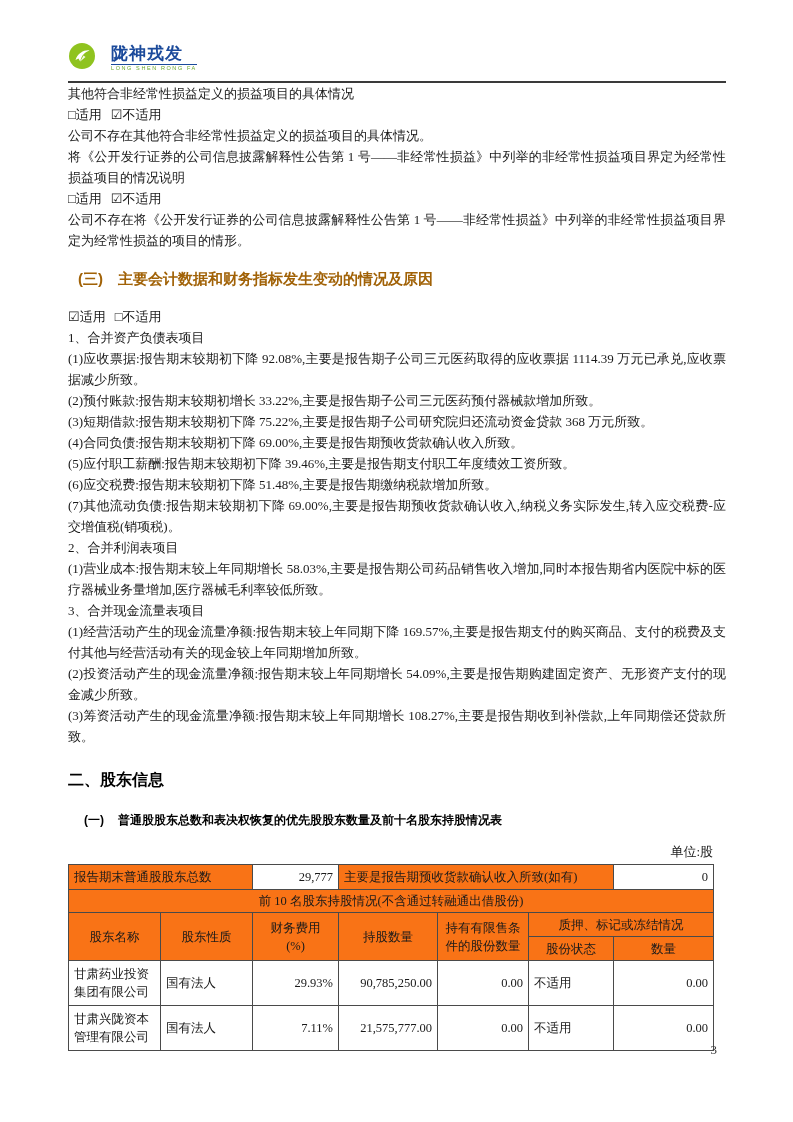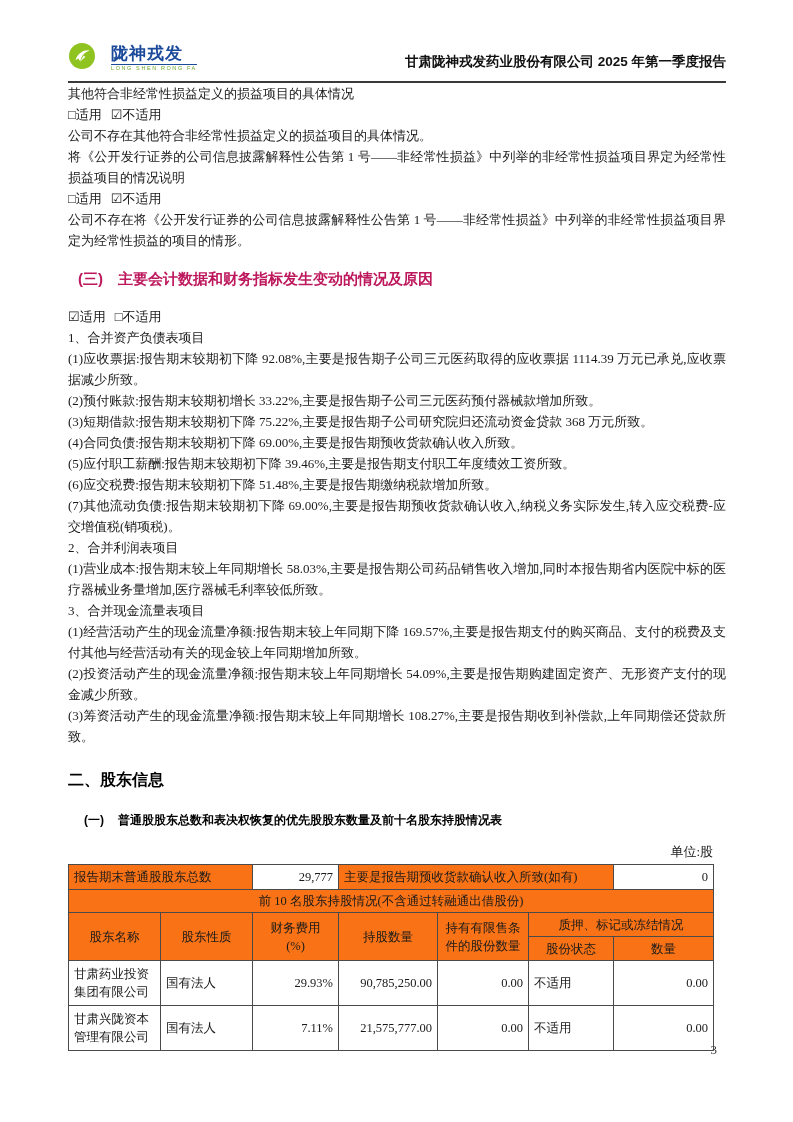--- a/index.html
+++ b/index.html
@@ -29,21 +29,21 @@
     padding-bottom:3px;
   }
   
   .content{margin:0 67px 0 68px;}
   p.body{font-size:13px;line-height:21px;margin:0;text-align:justify;}
   .first{margin-top:9px;}
   .chk{display:inline-block;}
   .chk-gap{margin-left:9px;}
   .h3{
     font-family:"Liberation Sans","DejaVu Sans",sans-serif;
-    font-size:15px;font-weight:bold;color:#be185d;
+    font-size:15px;font-weight:bold;color:#a16207;
     margin:19px 0 17px 10px;
   }
   .h3 .num{margin-right:15px;}
   .h2{
     font-family:"Liberation Sans","DejaVu Sans",sans-serif;
     font-size:16px;font-weight:bold;color:#000;
     margin:23px 0 0 0;
   }
   .h3b{
     font-family:"Liberation Sans","DejaVu Sans",sans-serif;
@@ -90,21 +90,20 @@
           <circle cx="14" cy="14" r="13" fill="#8fc31f"></circle>
           <path d="M7.5 18 C9.5 10.5, 17.5 7.5, 21.5 8.5 C17 10, 13.5 13, 12.2 19.5 L10.5 16.5 Z" fill="#ffffff"></path>
           <path d="M12.2 19.5 L15.5 13.5 L17.5 15 Z" fill="#ffffff" opacity="0.9"></path>
         </svg>
       </span>
       <span class="brand">
         <span class="brand-cn">陇神戎发</span>
         <span class="brand-en">LONG SHEN RONG FA</span>
       </span>
     </div>
-    <div class="report-title">甘肃陇神戎发药业股份有限公司 2025 年第一季度报告</div>
   </div>
 
   <div class="content">
 
     <p class="body first">其他符合非经常性损益定义的损益项目的具体情况</p>
 
     <p class="body"><span class="chk">□</span><span>适用</span><span class="chk chk-gap">☑</span><span>不适用</span></p>
 
     <p class="body">公司不存在其他符合非经常性损益定义的损益项目的具体情况。</p>
 

